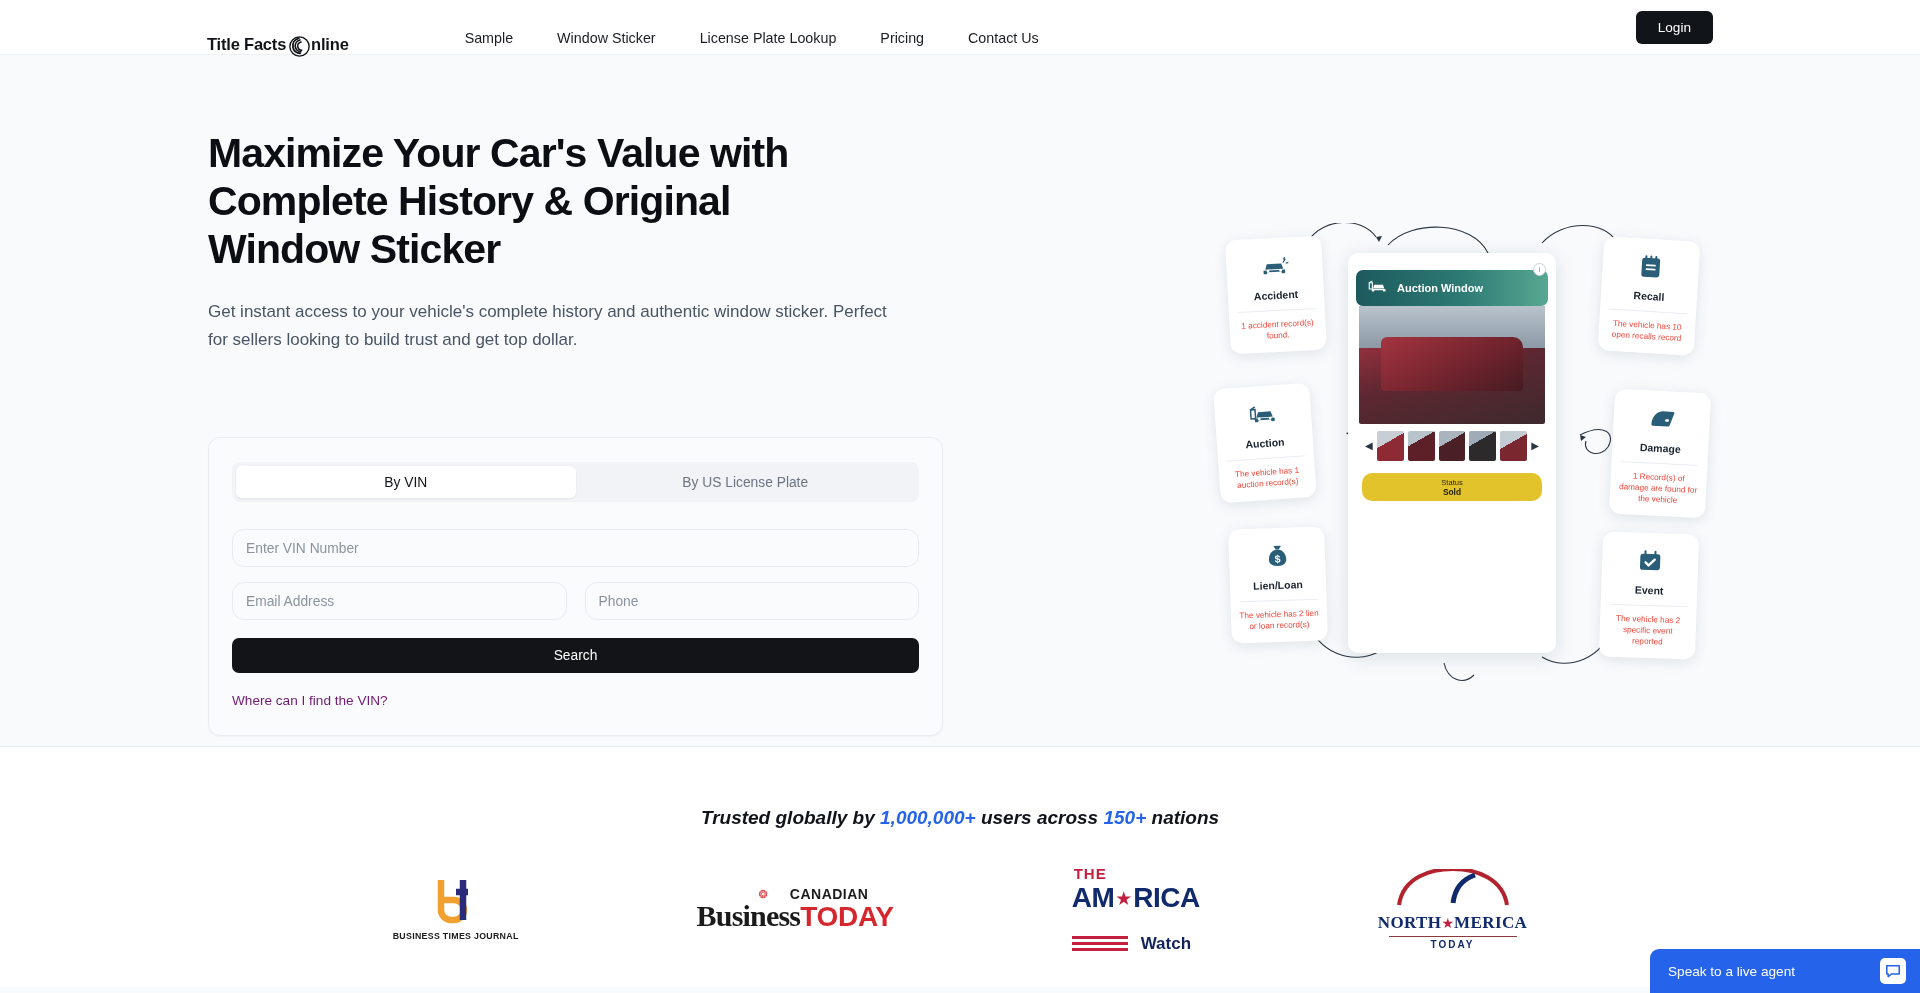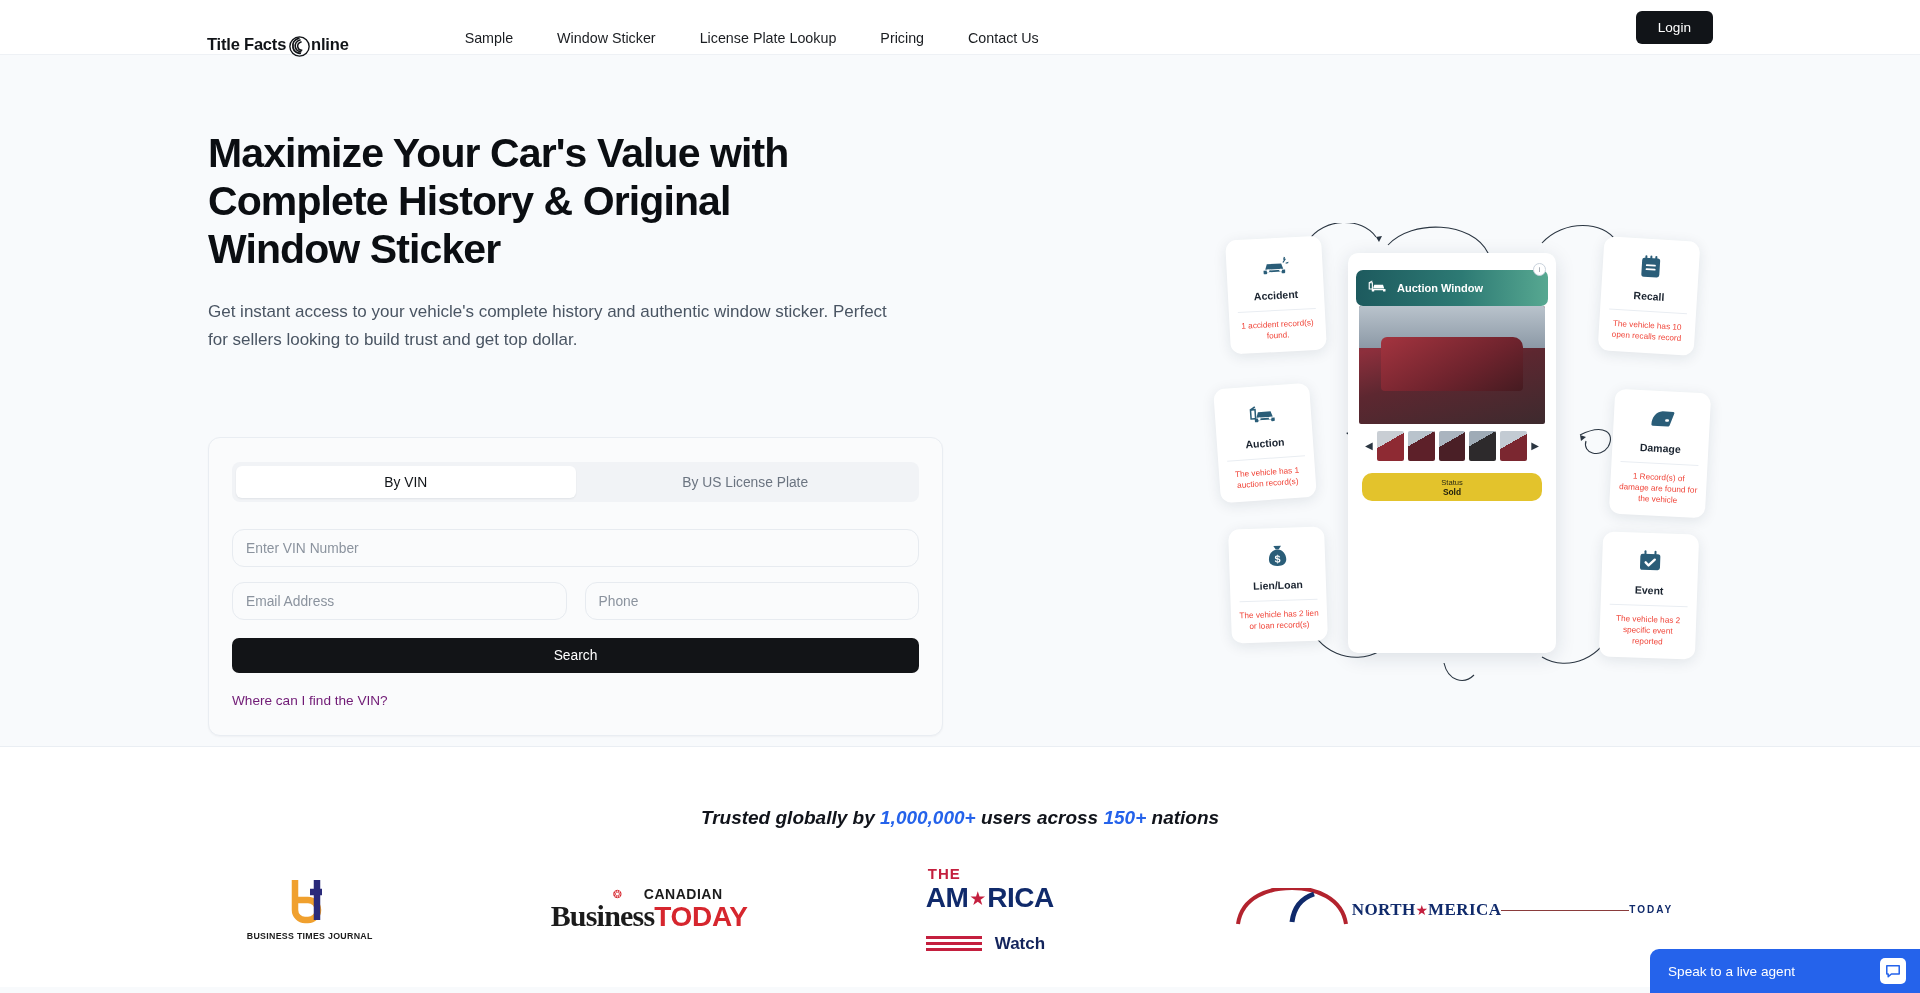--- a/index.html
+++ b/index.html
@@ -201,21 +201,21 @@
   
   .aw { display:flex; flex-direction:column; align-items:flex-start; }
   .aw-the { font-size: 15px; font-weight:700; color:#c41f3e; letter-spacing:1px; align-self:flex-start; margin-left:2px; }
   .aw-mid { display:flex; align-items:center; }
   .aw-txt { font-size: 28px; font-weight:700; color:#102a6b; letter-spacing:-0.5px; }
   .aw-star { color:#c41f3e; font-size: 19px; margin:0 1px; }
   .aw-bot { display:flex; align-items:center; gap:13px; margin-top:20px; }
   .aw-flag { width: 56px; height: 17px; background: repeating-linear-gradient(#c41f3e 0 3px, #fff 3px 6px); }
   .aw-watch { font-size: 17px; font-weight:700; color:#13245c; }
   
-  .nat { display:flex; flex-direction:row; align-items:center; position:relative; }
+  .nat { display:flex; flex-direction:column; align-items:center; position:relative; }
   .nat-arc { margin-bottom: 2px; }
   .nat-main { display:flex; align-items:baseline; }
   .nat-txt { font-size: 17px; font-weight:700; color:#102a6b; letter-spacing:0.4px; font-family:"Liberation Serif", serif; }
   .nat-star { color:#c41f3e; font-size: 14px; }
   .nat-rule { width: 128px; height:1px; background:#8a3b3b; margin: 3px 0 2px 0; }
   .nat-today { font-size: 10px; font-weight:700; color:#102a6b; letter-spacing: 2px; }
 
   
   .chat {
     position: absolute; right: 0px; bottom: 0px;

